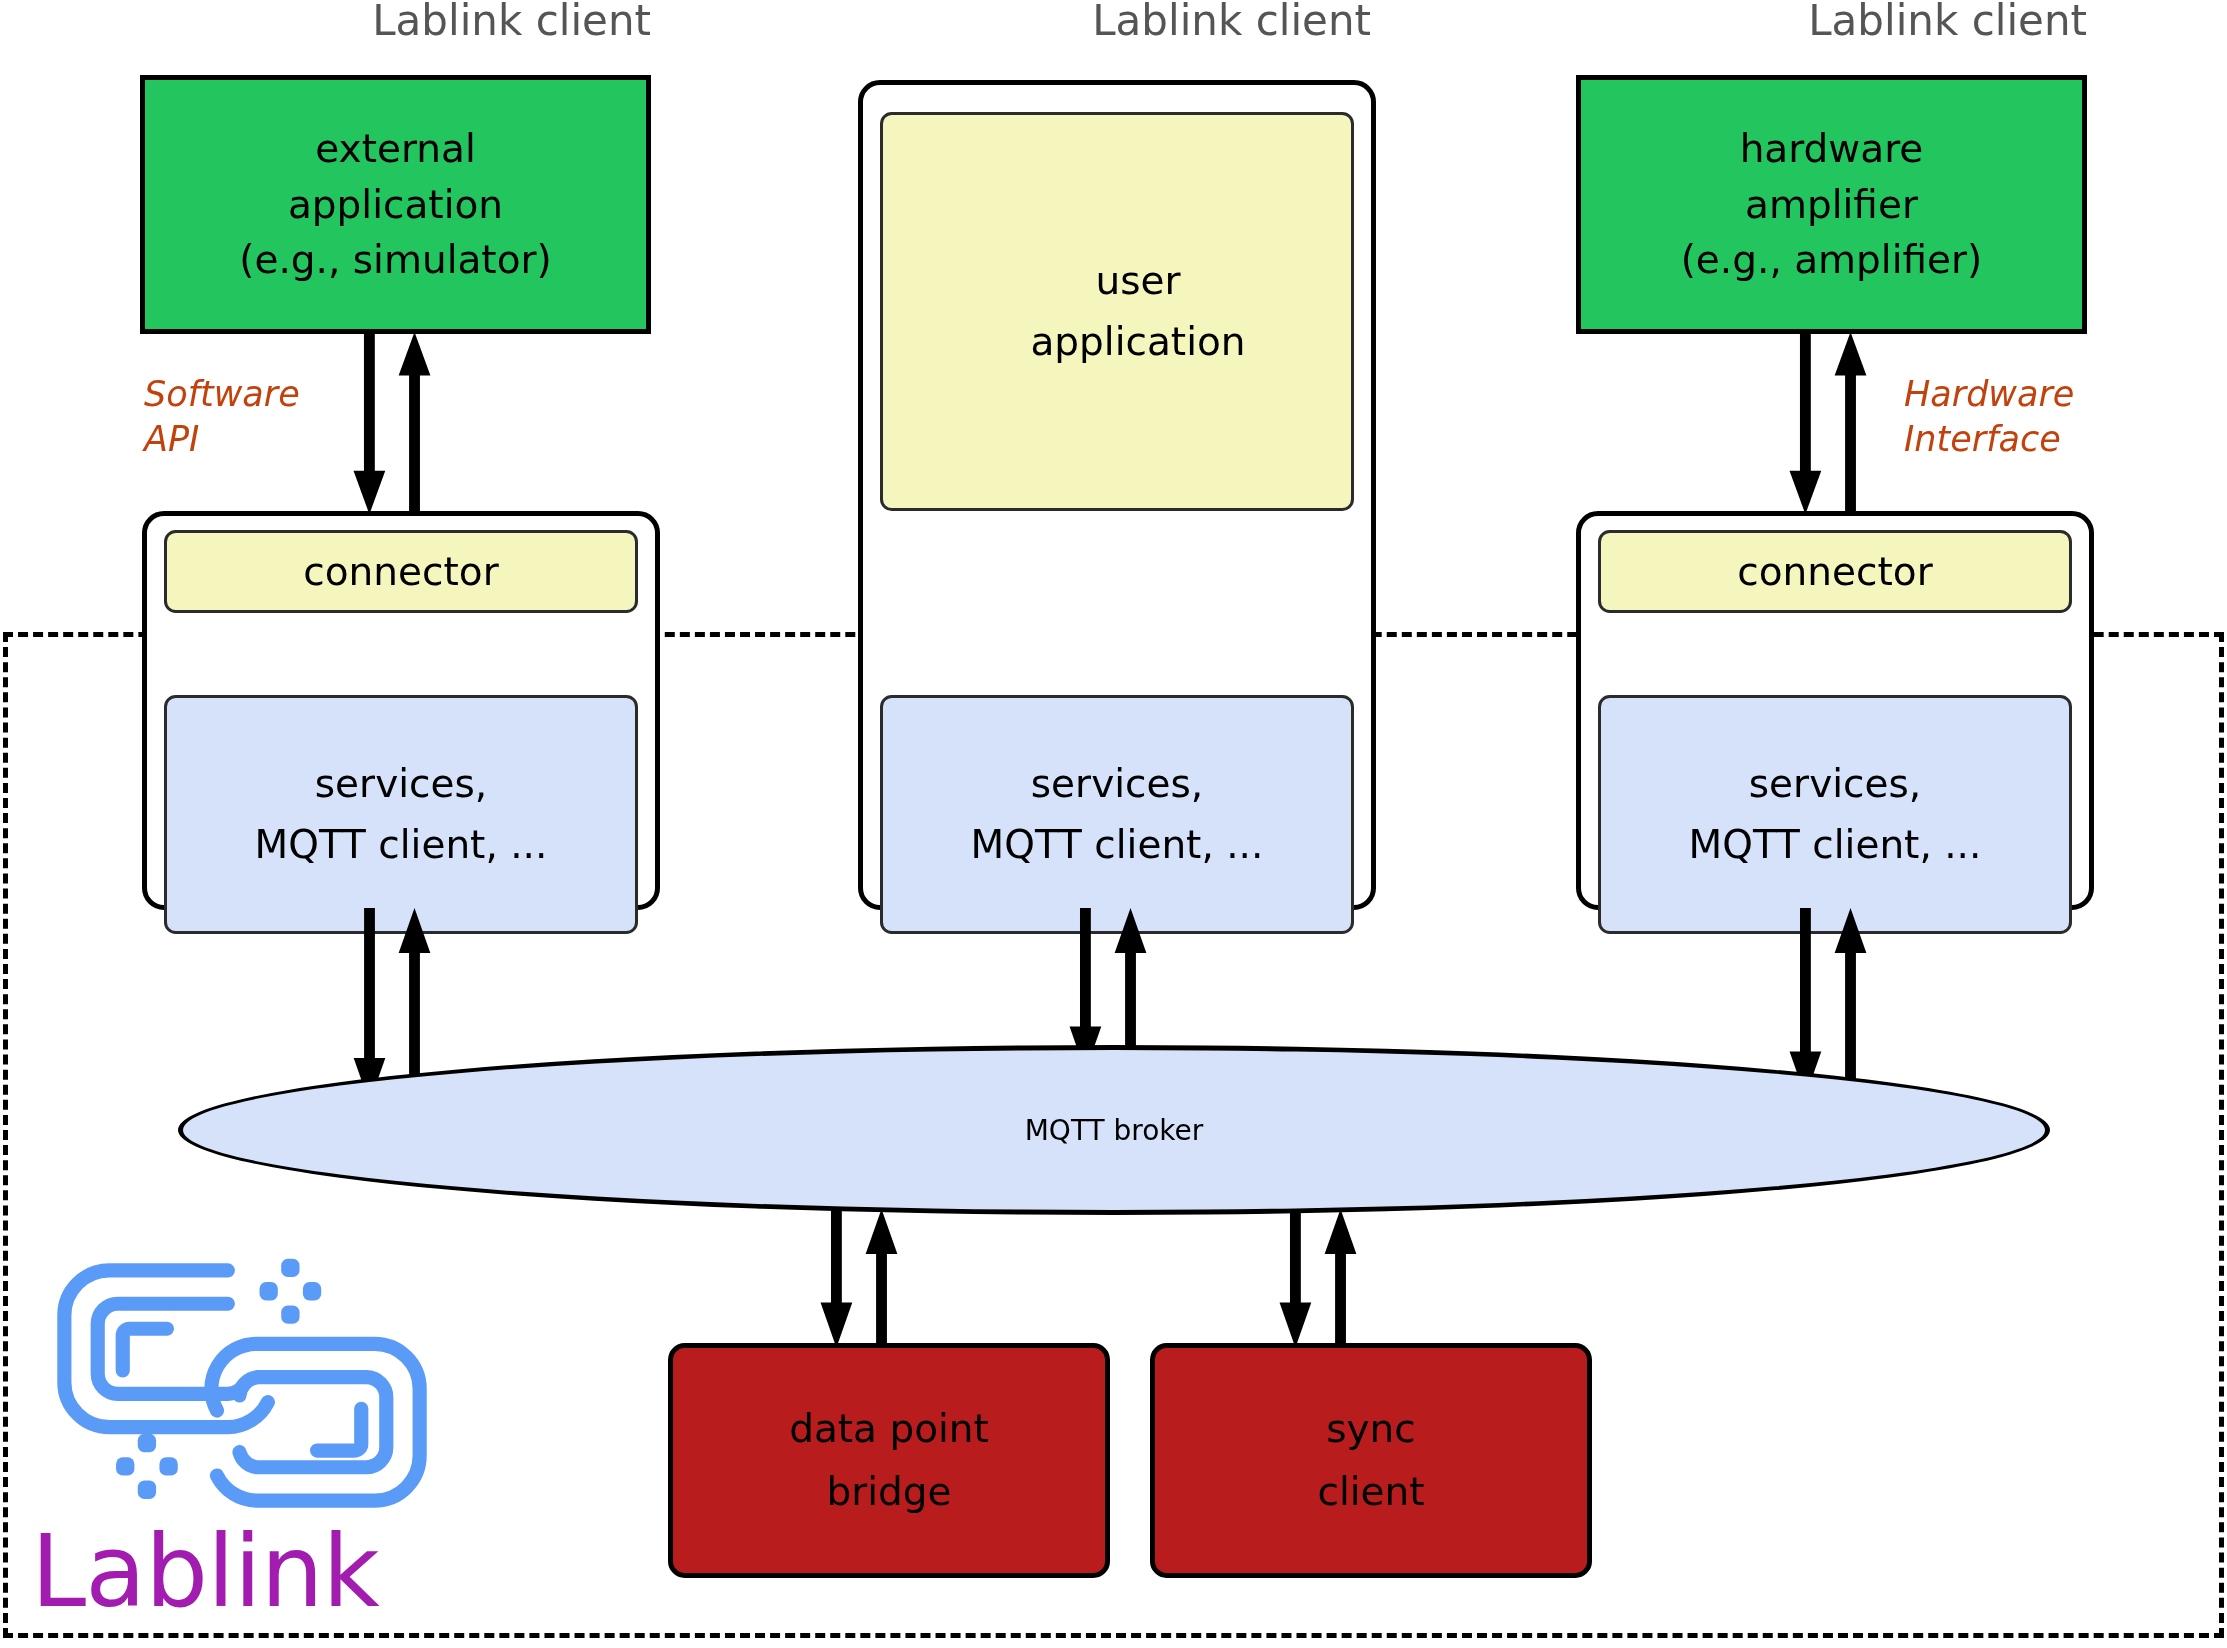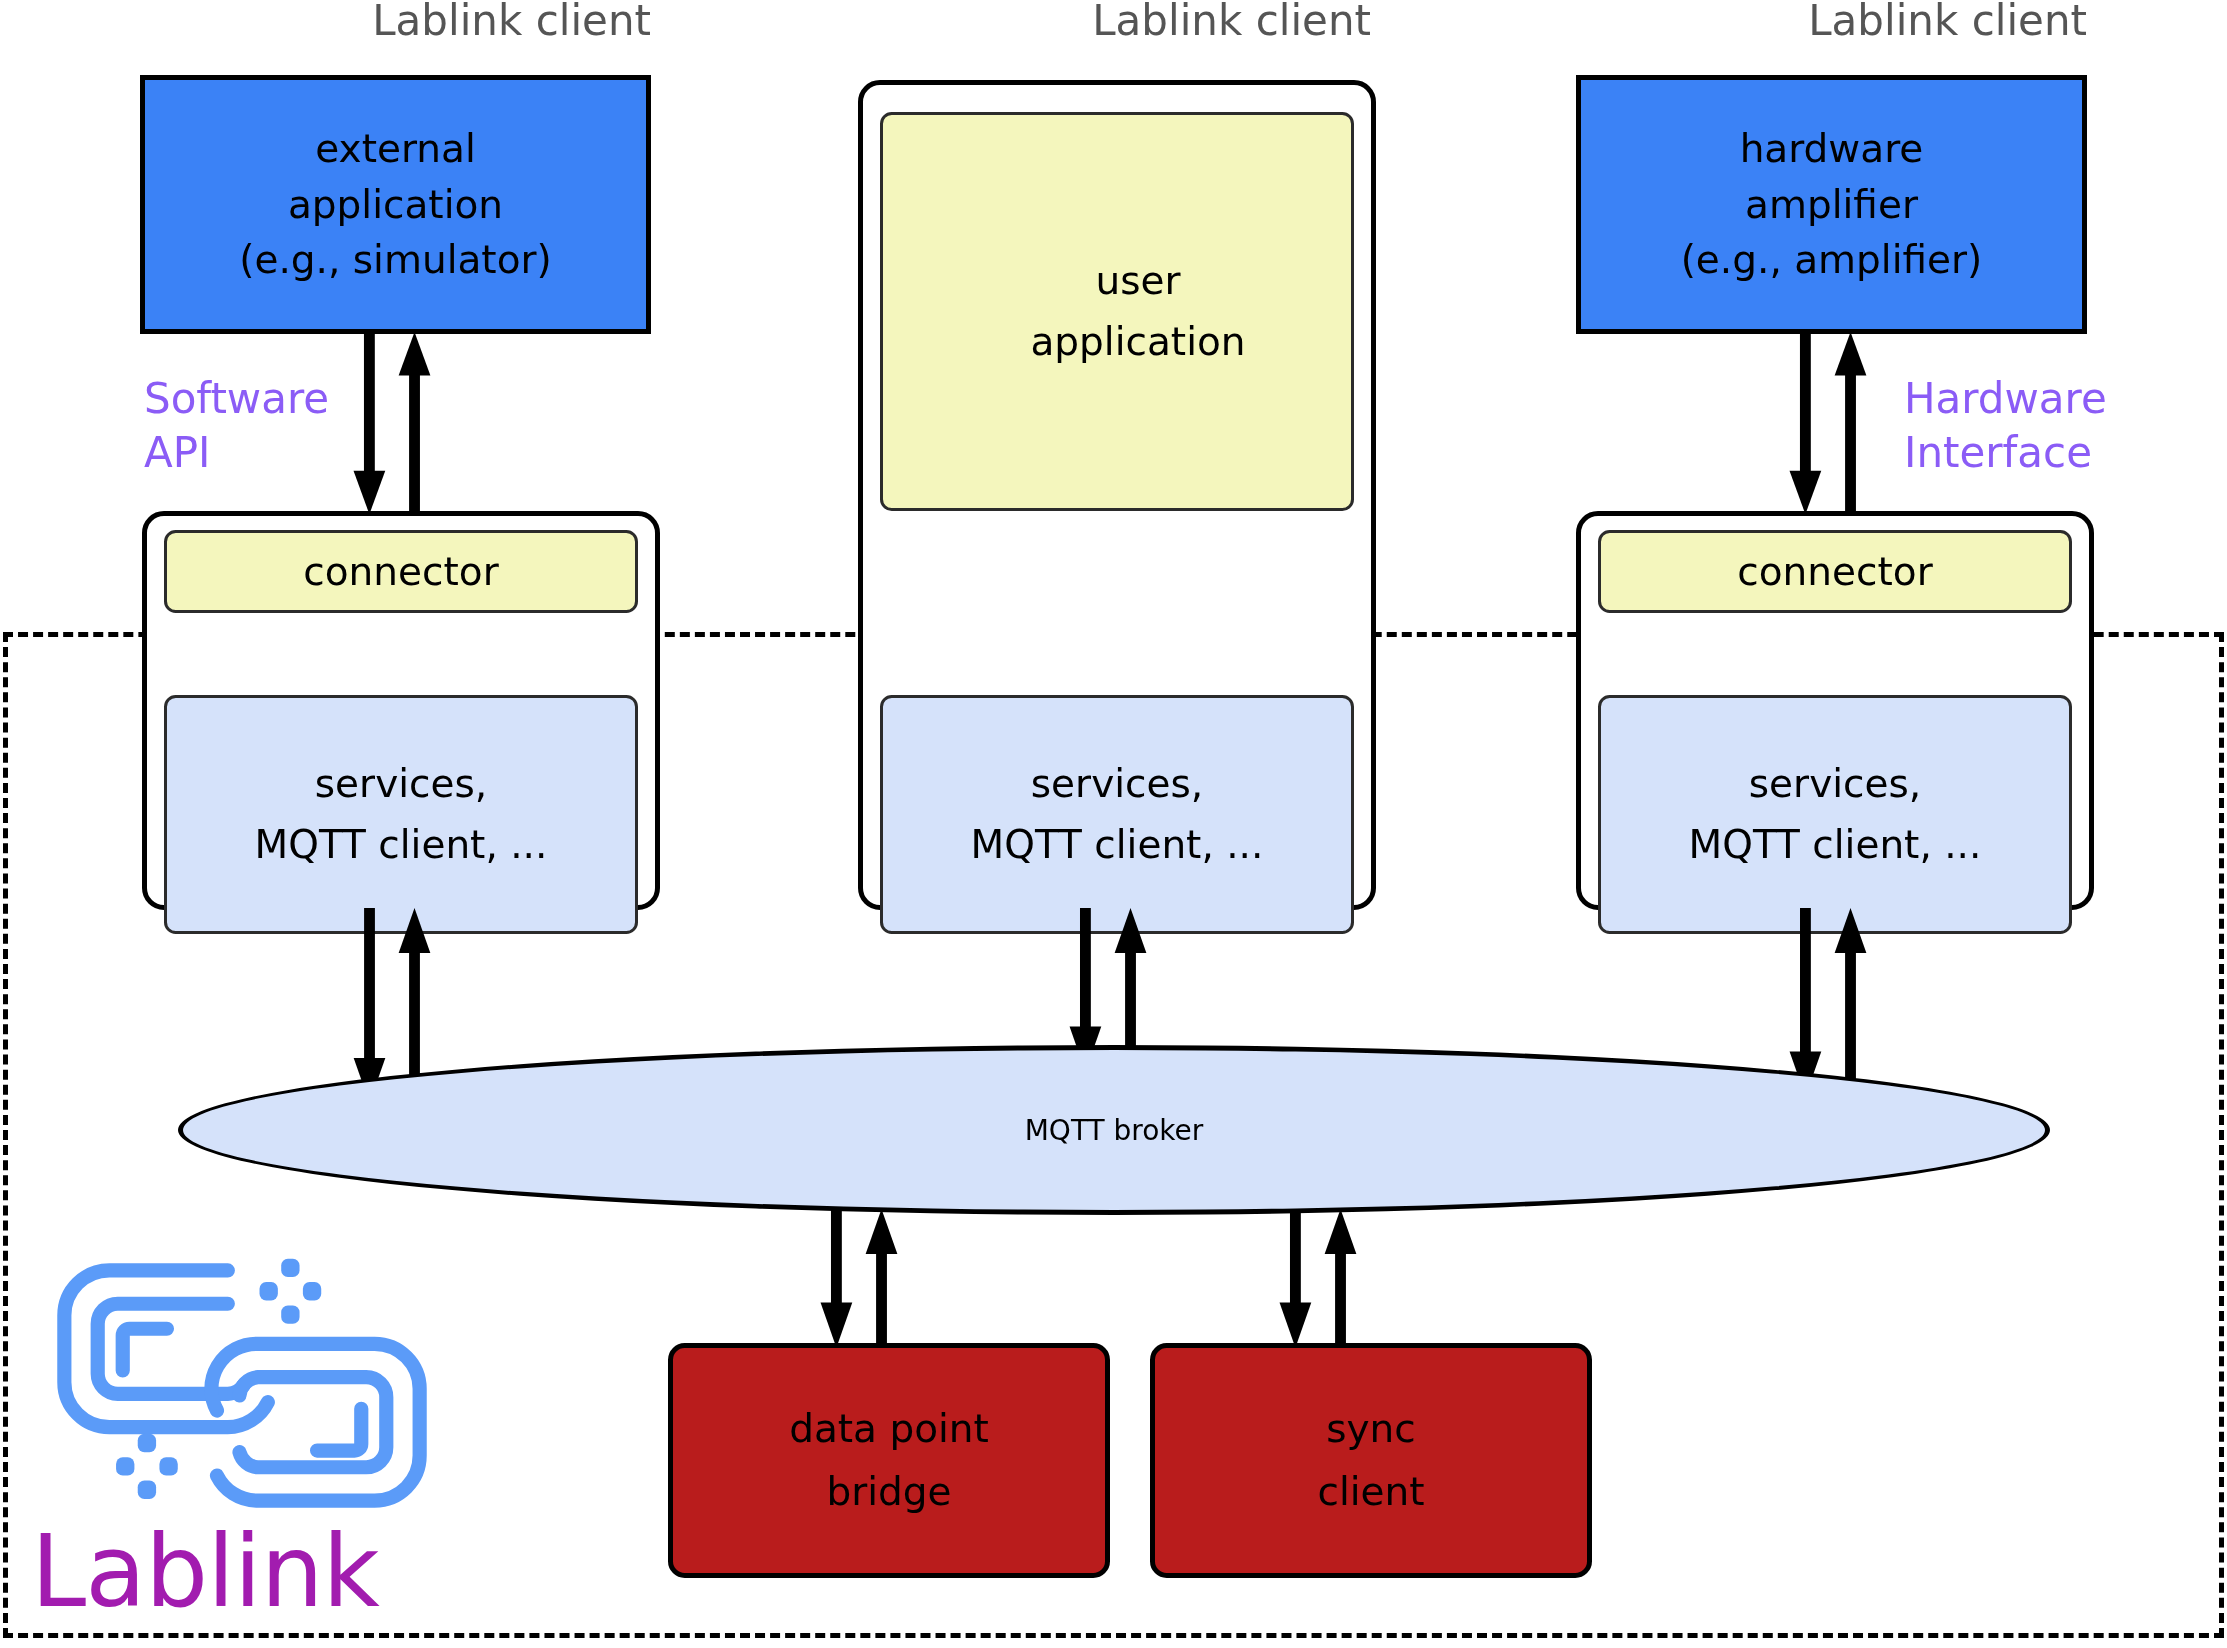--- a/index.html
+++ b/index.html
@@ -24,21 +24,21 @@
   .client-label {
     color: #555555;
     font-size: 42px;
     line-height: 1;
     text-align: right;
     white-space: nowrap;
   }
 
   
   .top-box {
-    background: #3b82f6;
+    background: #22c55e;
     border: 5px solid #000000;
     display: flex;
     flex-direction: column;
     align-items: center;
     justify-content: center;
     text-align: center;
     font-size: 39px;
     color: #000000;
     line-height: 1.42;
   }
@@ -126,25 +126,26 @@
 
   
   .dashed-frame {
     border: 5.8px dashed #000000;
     background: transparent;
     pointer-events: none;
   }
 
   
   .iface-label {
-    color: #8b5cf6;
-    font-size: 42px;
+    color: #c2410c;
+    font-size: 35px;
     line-height: 1.28;
     text-align: left;
     white-space: nowrap;
+    font-style: italic;
   }
   .iface-label.right-al { text-align: left; }
   .iface-label span { display: block; }
 
   
   .arrow-svg { position: absolute; overflow: visible; }
 
   
   .logo-wrap { position: absolute; }
   .logo-text {

